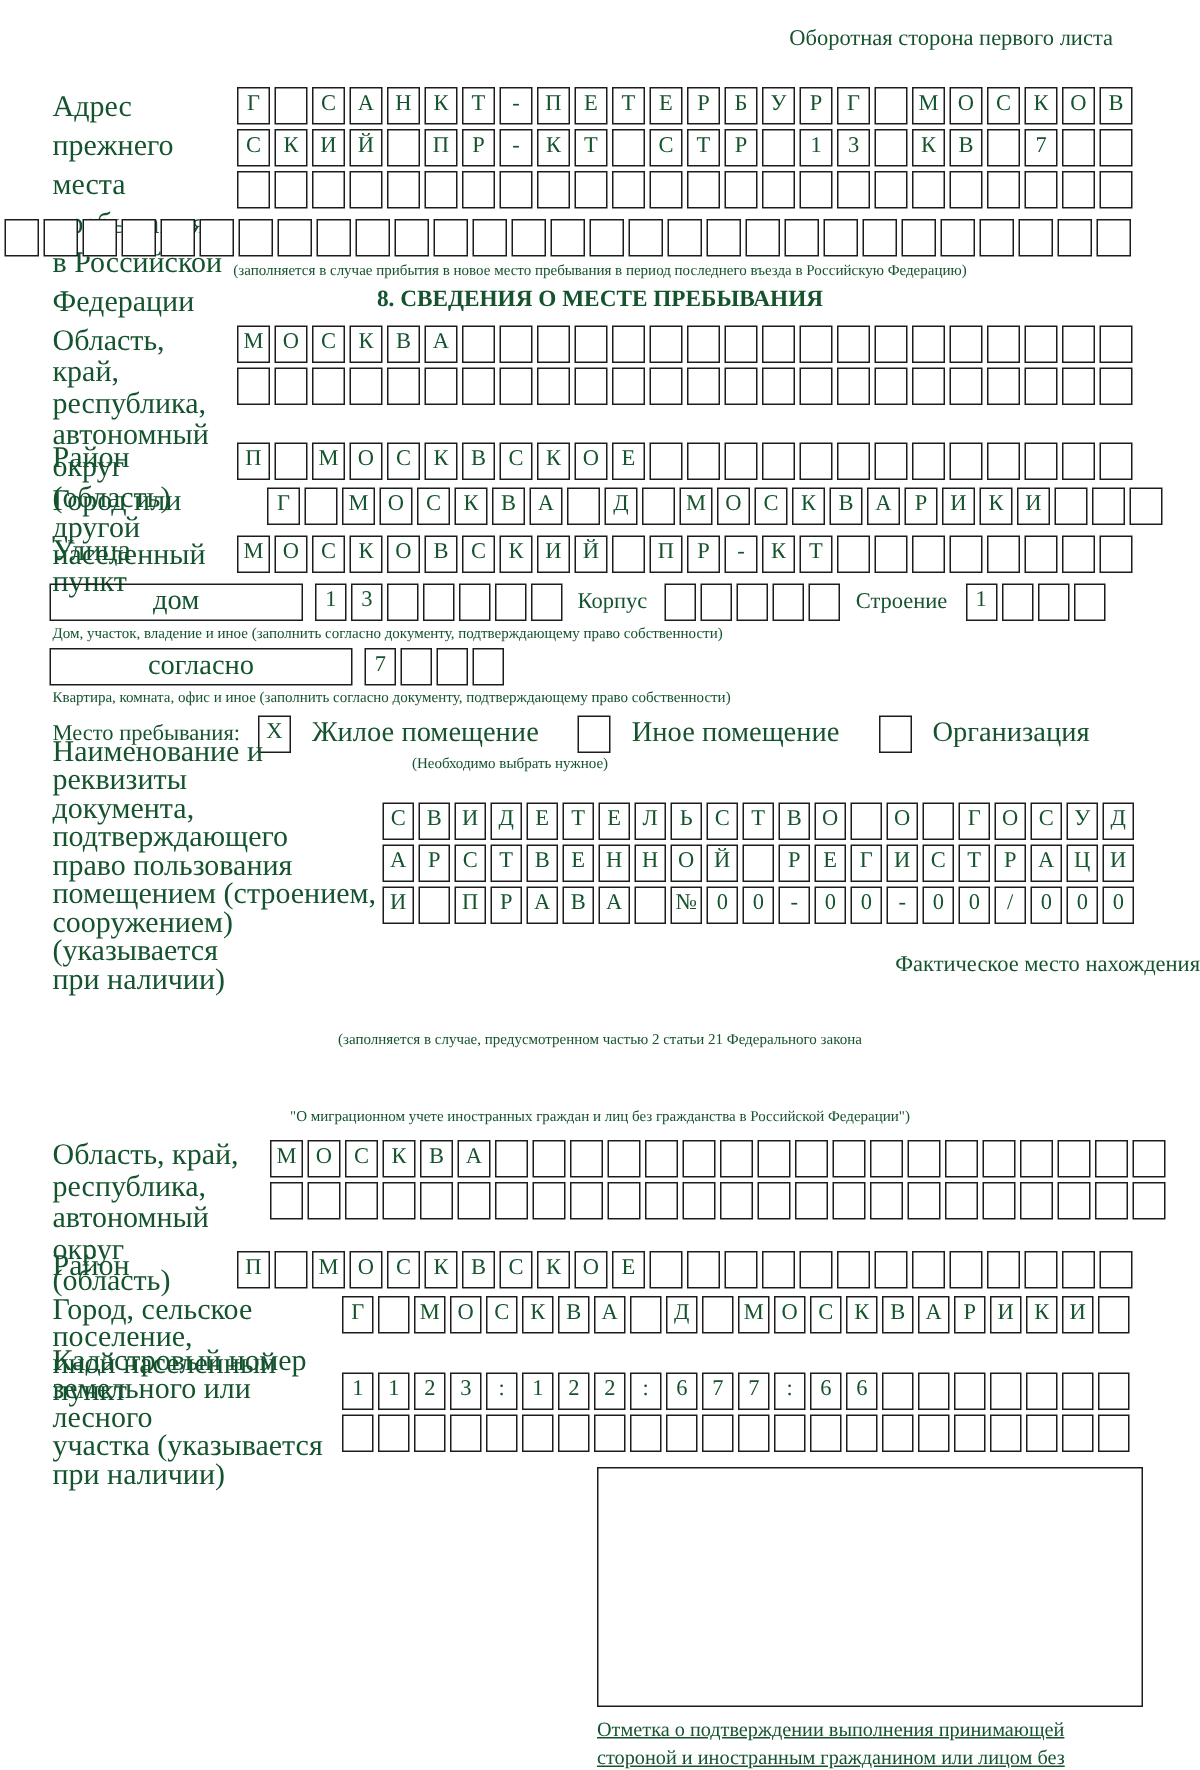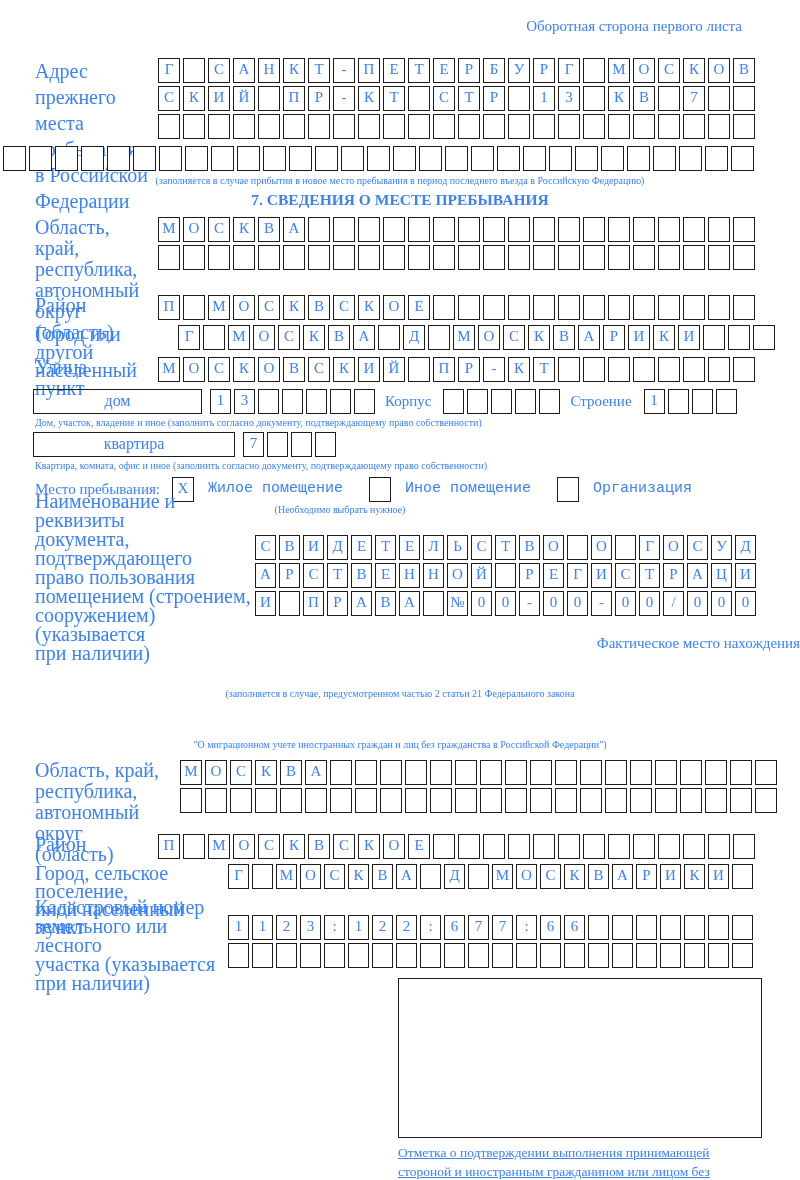--- a/index.html
+++ b/index.html
@@ -1,18 +1,18 @@
 <!DOCTYPE html>
 <html><head>
 <meta charset="utf-8">
 <style>
   html,body{margin:0;padding:0;background:#fff;}
   .page{
     position:relative;width:800px;height:1180px;margin:0 auto;background:#fff;
-    font-family:"Liberation Serif","DejaVu Serif",serif;color:#3b82f6;overflow:hidden;
+    font-family:"Liberation Serif","DejaVu Serif",serif;color:#14532d;overflow:hidden;
   }
   .header-note{padding:18px 58px 0 0;text-align:right;font-size:15px;}
   
   .boxrow{height:25px;margin-bottom:3px;white-space:nowrap;line-height:0;}
   .cell{
     display:inline-block;box-sizing:border-box;width:22px;height:25px;margin-right:3px;
     border:1.6px solid #1c1c1c;text-align:center;font-size:15px;line-height:21px;
     vertical-align:top;background:#fff;
   }
   .pitch24 .cell{width:21px;}
@@ -36,32 +36,32 @@
   .blk-district{height:28px;}
   .blk-district .lbl{width:123px;}
   .blk-city{margin-top:2px;height:30px;}
   .blk-city .lbl{width:143px;line-height:18px;}
   .blk-street{margin-top:2px;height:28px;}
   .blk-street .lbl{width:123px;}
   
   .house-row{margin-top:4px;margin-left:33px;height:25px;white-space:nowrap;line-height:0;}
   .bigbox{
     display:inline-block;box-sizing:border-box;height:25px;border:1.6px solid #1c1c1c;
-    text-align:center;font-size:16px;line-height:21px;vertical-align:top;margin-right:4px;
+    text-align:center;font-size:19px;line-height:21px;vertical-align:top;margin-right:4px;
   }
   .bigbox.dom{width:169px;}
   .bigbox.kv{width:202px;}
   .inline-row{display:inline-block;vertical-align:top;}
   .inline-lbl{display:inline-block;font-size:15px;line-height:25px;vertical-align:top;margin:0 8px 0 3px;}
   .cap-left{margin:3px 0 0 35px;}
   
   .stay-row{margin-top:6px;margin-left:35px;height:25px;white-space:nowrap;line-height:0;}
   .stay-lbl{display:inline-block;font-size:15px;line-height:24px;vertical-align:top;margin-right:8px;}
   .cb{margin:0 10px 0 0;}
-  .opt{display:inline-block;font-size:15px;line-height:24px;vertical-align:top;margin-right:22px;font-family:Liberation Mono, monospace;}
+  .opt{display:inline-block;font-size:19px;line-height:24px;vertical-align:top;margin-right:22px;}
   .stay-cap{margin-top:2px;margin-left:180px;width:320px;text-align:center;}
   
   .blk-doc{margin-top:6px;height:112px;align-items:center;}
   .blk-doc .lbl{width:217px;line-height:19px;}
   .blk-doc .boxrow{margin-left:3px;}
   
   .cap2{line-height:19px;}
   .blk-fregion{margin-top:6px;height:74px;}
   .blk-fregion .lbl{width:145px;}
   .blk-fdistrict{height:28px;}
@@ -90,21 +90,21 @@
 Федерации</div>
     <div class="rows">
       <div class="boxrow"><span class="cell">Г</span><span class="cell"></span><span class="cell">С</span><span class="cell">А</span><span class="cell">Н</span><span class="cell">К</span><span class="cell">Т</span><span class="cell">-</span><span class="cell">П</span><span class="cell">Е</span><span class="cell">Т</span><span class="cell">Е</span><span class="cell">Р</span><span class="cell">Б</span><span class="cell">У</span><span class="cell">Р</span><span class="cell">Г</span><span class="cell"></span><span class="cell">М</span><span class="cell">О</span><span class="cell">С</span><span class="cell">К</span><span class="cell">О</span><span class="cell">В</span></div>
       <div class="boxrow"><span class="cell">С</span><span class="cell">К</span><span class="cell">И</span><span class="cell">Й</span><span class="cell"></span><span class="cell">П</span><span class="cell">Р</span><span class="cell">-</span><span class="cell">К</span><span class="cell">Т</span><span class="cell"></span><span class="cell">С</span><span class="cell">Т</span><span class="cell">Р</span><span class="cell"></span><span class="cell">1</span><span class="cell">3</span><span class="cell"></span><span class="cell">К</span><span class="cell">В</span><span class="cell"></span><span class="cell">7</span><span class="cell"></span><span class="cell"></span></div>
       <div class="boxrow"><span class="cell"></span><span class="cell"></span><span class="cell"></span><span class="cell"></span><span class="cell"></span><span class="cell"></span><span class="cell"></span><span class="cell"></span><span class="cell"></span><span class="cell"></span><span class="cell"></span><span class="cell"></span><span class="cell"></span><span class="cell"></span><span class="cell"></span><span class="cell"></span><span class="cell"></span><span class="cell"></span><span class="cell"></span><span class="cell"></span><span class="cell"></span><span class="cell"></span><span class="cell"></span><span class="cell"></span></div>
     </div>
   </div>
   <div class="boxrow row-full"><span class="cell"></span><span class="cell"></span><span class="cell"></span><span class="cell"></span><span class="cell"></span><span class="cell"></span><span class="cell"></span><span class="cell"></span><span class="cell"></span><span class="cell"></span><span class="cell"></span><span class="cell"></span><span class="cell"></span><span class="cell"></span><span class="cell"></span><span class="cell"></span><span class="cell"></span><span class="cell"></span><span class="cell"></span><span class="cell"></span><span class="cell"></span><span class="cell"></span><span class="cell"></span><span class="cell"></span><span class="cell"></span><span class="cell"></span><span class="cell"></span><span class="cell"></span><span class="cell"></span></div>
   <div class="caption center cap-a">(заполняется в случае прибытия в новое место пребывания в период последнего въезда в Российскую Федерацию)</div>
 
-  <div class="h-sec">7. СВЕДЕНИЯ О МЕСТЕ ПРЕБЫВАНИЯ</div>
+  <div class="h-sec">8. СВЕДЕНИЯ О МЕСТЕ ПРЕБЫВАНИЯ</div>
 
   <div class="frow blk-region">
     <div class="lbl">Область, край,
 республика,
 автономный
 округ (область)</div>
     <div class="rows">
       <div class="boxrow"><span class="cell">М</span><span class="cell">О</span><span class="cell">С</span><span class="cell">К</span><span class="cell">В</span><span class="cell">А</span><span class="cell"></span><span class="cell"></span><span class="cell"></span><span class="cell"></span><span class="cell"></span><span class="cell"></span><span class="cell"></span><span class="cell"></span><span class="cell"></span><span class="cell"></span><span class="cell"></span><span class="cell"></span><span class="cell"></span><span class="cell"></span><span class="cell"></span><span class="cell"></span><span class="cell"></span><span class="cell"></span></div>
       <div class="boxrow"><span class="cell"></span><span class="cell"></span><span class="cell"></span><span class="cell"></span><span class="cell"></span><span class="cell"></span><span class="cell"></span><span class="cell"></span><span class="cell"></span><span class="cell"></span><span class="cell"></span><span class="cell"></span><span class="cell"></span><span class="cell"></span><span class="cell"></span><span class="cell"></span><span class="cell"></span><span class="cell"></span><span class="cell"></span><span class="cell"></span><span class="cell"></span><span class="cell"></span><span class="cell"></span><span class="cell"></span></div>
     </div>
@@ -130,21 +130,21 @@
     <div class="bigbox dom">дом</div>
     <div class="boxrow inline-row pitch24"><span class="cell">1</span><span class="cell">3</span><span class="cell"></span><span class="cell"></span><span class="cell"></span><span class="cell"></span><span class="cell"></span></div>
     <div class="inline-lbl">Корпус</div>
     <div class="boxrow inline-row pitch24"><span class="cell"></span><span class="cell"></span><span class="cell"></span><span class="cell"></span><span class="cell"></span></div>
     <div class="inline-lbl">Строение</div>
     <div class="boxrow inline-row pitch24"><span class="cell">1</span><span class="cell"></span><span class="cell"></span><span class="cell"></span></div>
   </div>
   <div class="caption cap-left">Дом, участок, владение и иное (заполнить согласно документу, подтверждающему право собственности)</div>
 
   <div class="house-row">
-    <div class="bigbox kv">квартира</div>
+    <div class="bigbox kv">согласно</div>
     <div class="boxrow inline-row pitch24"><span class="cell">7</span><span class="cell"></span><span class="cell"></span><span class="cell"></span></div>
   </div>
   <div class="caption cap-left">Квартира, комната, офис и иное (заполнить согласно документу, подтверждающему право собственности)</div>
 
   <div class="stay-row">
     <span class="stay-lbl">Место пребывания:</span>
     <span class="cell cb">X</span>
     <span class="opt">Жилое помещение</span>
     <span class="cell cb"></span>
     <span class="opt">Иное помещение</span>

